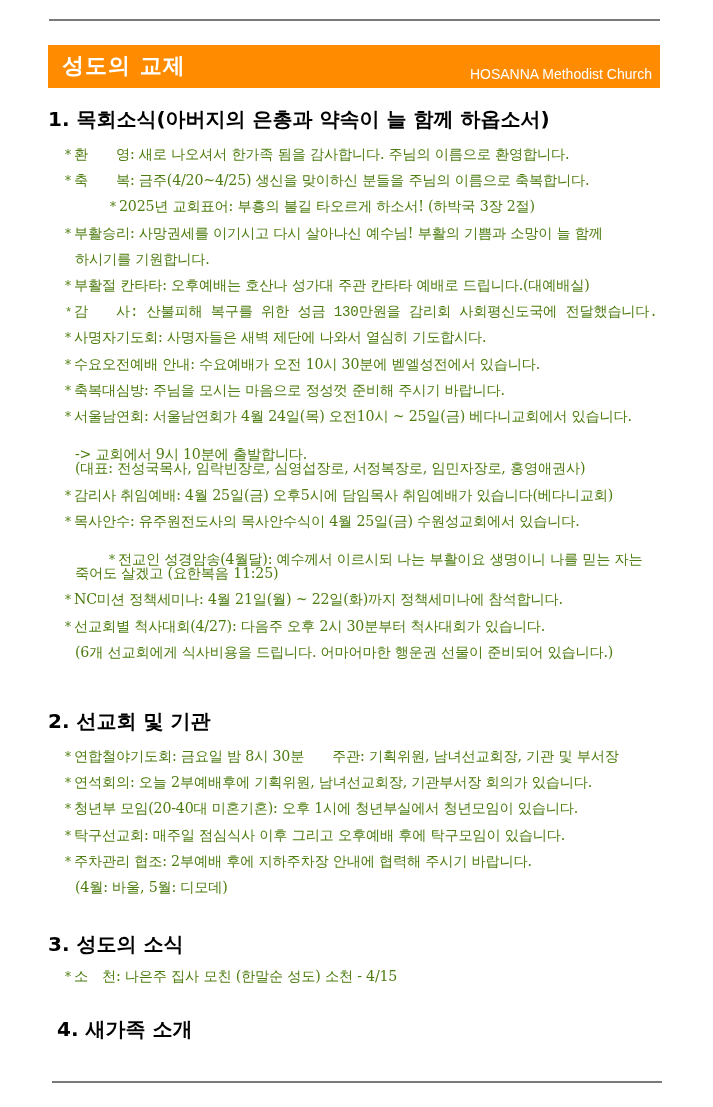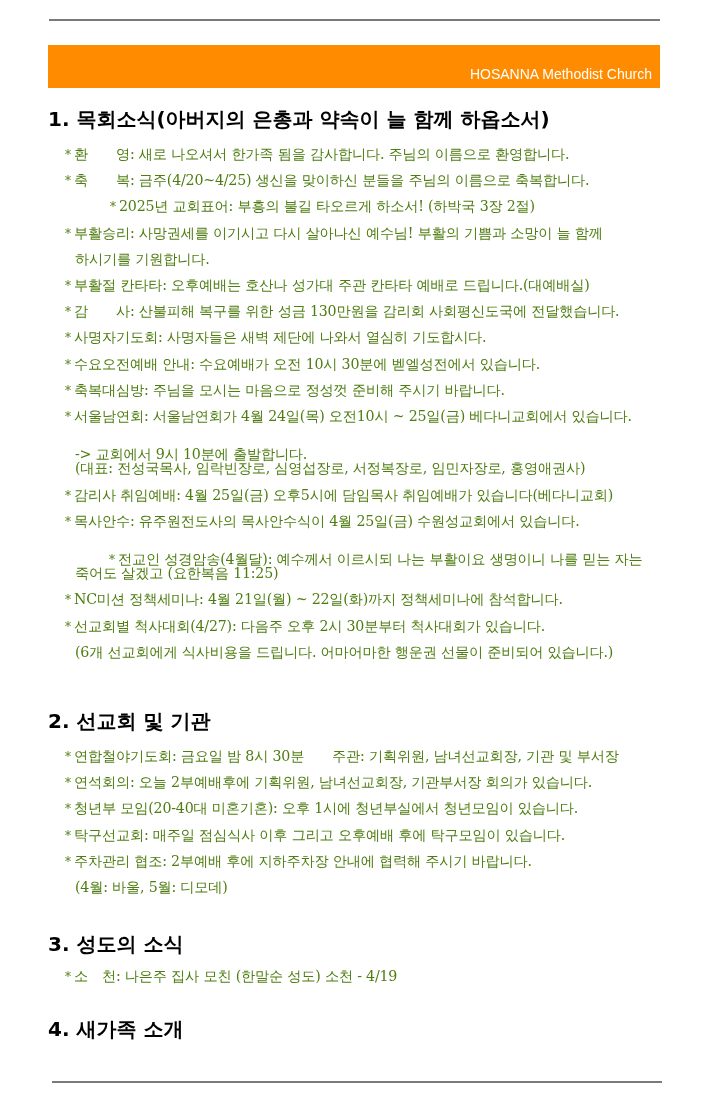--- a/index.html
+++ b/index.html
@@ -19,32 +19,33 @@
           font-family:"DejaVu Serif", "Liberation Serif", serif; letter-spacing:-0.2px; }
   .line.cont { left:75px; }
   .bullet { display:inline-block; width:9px; font-size:12px; }
 </style>
 </head>
 <body>
 
 <div class="rule top"></div>
 
 <div class="banner">
+  <div class="banner-title">성도의 교제</div>
   <div class="banner-sub">HOSANNA Methodist Church</div>
 </div>
 
 <div id="content">
     <div class="section-title" style="top: 106px;">1. 목회소식(아버지의 은총과 약속이 늘 함께 하옵소서)</div>
     <div class="line" style="top: 145px;"><span class="bullet">*</span><span>환　　영: 새로 나오셔서 한가족 됨을 감사합니다. 주님의 이름으로 환영합니다.</span></div>
     <div class="line" style="top: 171.2px;"><span class="bullet">*</span><span>축　　복: 금주(4/20~4/25) 생신을 맞이하신 분들을 주님의 이름으로 축복합니다.</span></div>
     <div class="line" style="top: 197.4px; margin-left: 45px;"><span class="bullet">*</span><span>2025년 교회표어: 부흥의 불길 타오르게 하소서! (하박국 3장 2절)</span></div>
     <div class="line" style="top: 223.6px;"><span class="bullet">*</span><span>부활승리: 사망권세를 이기시고 다시 살아나신 예수님! 부활의 기쁨과 소망이 늘 함께</span></div>
     <div class="line cont" style="top: 249.8px;"><span>하시기를 기원합니다.</span></div>
     <div class="line" style="top: 276px;"><span class="bullet">*</span><span>부활절 칸타타: 오후예배는 호산나 성가대 주관 칸타타 예배로 드립니다.(대예배실)</span></div>
-    <div class="line" style="top: 302.2px;"><span class="bullet">*</span><span>감　　사: 산불피해 복구를 위한 성금 130만원을 감리회 사회평신도국에 전달했습니다.</span></div>
+    <div class="line" style="top: 302.2px; font-family: Liberation Mono, monospace;"><span class="bullet">*</span><span>감　　사: 산불피해 복구를 위한 성금 130만원을 감리회 사회평신도국에 전달했습니다.</span></div>
     <div class="line" style="top: 328.4px;"><span class="bullet">*</span><span>사명자기도회: 사명자들은 새벽 제단에 나와서 열심히 기도합시다.</span></div>
     <div class="line" style="top: 354.6px;"><span class="bullet">*</span><span>수요오전예배 안내: 수요예배가 오전 10시 30분에 벧엘성전에서 있습니다.</span></div>
     <div class="line" style="top: 380.8px;"><span class="bullet">*</span><span>축복대심방: 주님을 모시는 마음으로 정성껏 준비해 주시기 바랍니다.</span></div>
     <div class="line" style="top: 407px;"><span class="bullet">*</span><span>서울남연회: 서울남연회가 4월 24일(목) 오전10시 ~ 25일(금) 베다니교회에서 있습니다.</span></div>
     <div class="line cont" style="top: 433.2px; margin-top: 12px;"><span>-&gt; 교회에서 9시 10분에 출발합니다.</span></div>
     <div class="line cont" style="top: 459.4px;"><span>(대표: 전성국목사, 임락빈장로, 심영섭장로, 서정복장로, 임민자장로, 홍영애권사)</span></div>
     <div class="line" style="top: 485.6px;"><span class="bullet">*</span><span>감리사 취임예배: 4월 25일(금) 오후5시에 담임목사 취임예배가 있습니다(베다니교회)</span></div>
     <div class="line" style="top: 511.8px;"><span class="bullet">*</span><span>목사안수: 유주원전도사의 목사안수식이 4월 25일(금) 수원성교회에서 있습니다.</span></div>
     <div class="line" style="top: 550px; margin-left: 44px;"><span class="bullet">*</span><span>전교인 성경암송(4월달): 예수께서 이르시되 나는 부활이요 생명이니 나를 믿는 자는</span></div>
     <div class="line cont" style="top: 564.2px;"><span>죽어도 살겠고 (요한복음 11:25)</span></div>
@@ -52,17 +53,17 @@
     <div class="line" style="top: 616.6px;"><span class="bullet">*</span><span>선교회별 척사대회(4/27): 다음주 오후 2시 30분부터 척사대회가 있습니다.</span></div>
     <div class="line cont" style="top: 642.8px;"><span>(6개 선교회에게 식사비용을 드립니다. 어마어마한 행운권 선물이 준비되어 있습니다.)</span></div>
     <div class="section-title" style="top: 708px;">2. 선교회 및 기관</div>
     <div class="line" style="top: 747px;"><span class="bullet">*</span><span>연합철야기도회: 금요일 밤 8시 30분　　주관: 기획위원, 남녀선교회장, 기관 및 부서장</span></div>
     <div class="line" style="top: 773.2px;"><span class="bullet">*</span><span>연석회의: 오늘 2부예배후에 기획위원, 남녀선교회장, 기관부서장 회의가 있습니다.</span></div>
     <div class="line" style="top: 799.4px;"><span class="bullet">*</span><span>청년부 모임(20-40대 미혼기혼): 오후 1시에 청년부실에서 청년모임이 있습니다.</span></div>
     <div class="line" style="top: 825.6px;"><span class="bullet">*</span><span>탁구선교회: 매주일 점심식사 이후 그리고 오후예배 후에 탁구모임이 있습니다.</span></div>
     <div class="line" style="top: 851.8px;"><span class="bullet">*</span><span>주차관리 협조: 2부예배 후에 지하주차장 안내에 협력해 주시기 바랍니다.</span></div>
     <div class="line cont" style="top: 878px;"><span>(4월: 바울, 5월: 디모데)</span></div>
     <div class="section-title" style="top: 931px;">3. 성도의 소식</div>
-    <div class="line" style="top: 967px;"><span class="bullet">*</span><span>소　천: 나은주 집사 모친 (한말순 성도) 소천 - 4/19</span></div>
-    <div class="section-title" style="top: 1016px;">4. 새가족 소개</div>
+    <div class="line" style="top: 967px;"><span class="bullet">*</span><span>소　천: 나은주 집사 모친 (한말순 성도) 소천 - 4/15</span></div>
+    <div class="section-title" style="top: 1016px; margin-left: 9px;">4. 새가족 소개</div>
   </div>
 
 <div class="rule bottom"></div>
 
 </body></html>

